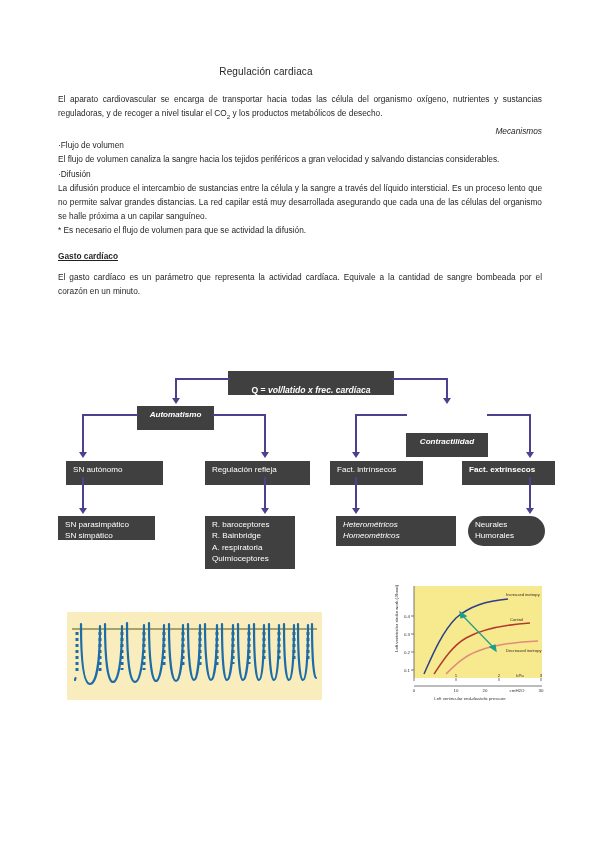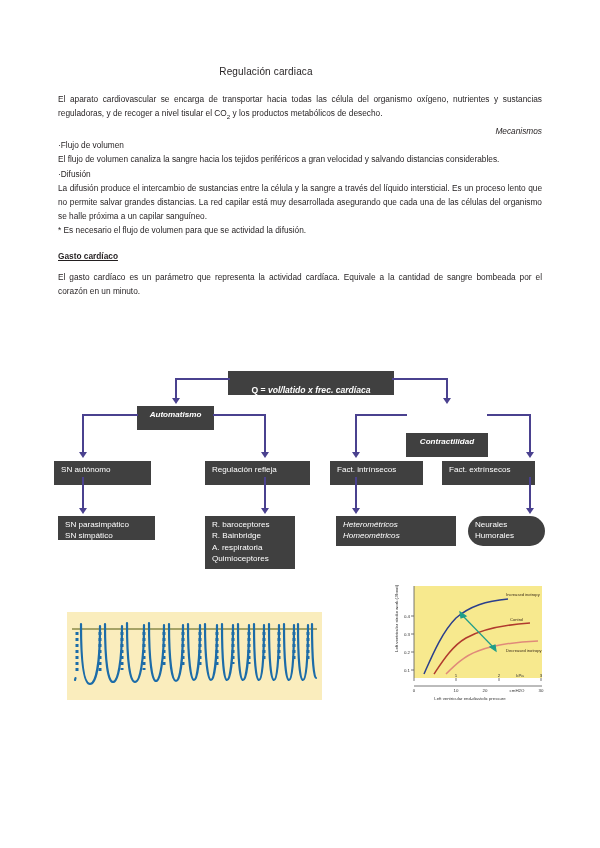--- a/index.html
+++ b/index.html
@@ -154,24 +154,24 @@
     <div class="arw" style="left:261px; top:452px;"></div>
 
     <div class="ln h" style="left:355px; top:414px; width:52px;"></div>
     <div class="ln v" style="left:355px; top:414px; height:40px;"></div>
     <div class="arw" style="left:352px; top:452px;"></div>
 
     <div class="ln h" style="left:487px; top:414px; width:44px;"></div>
     <div class="ln v" style="left:529px; top:414px; height:40px;"></div>
     <div class="arw" style="left:526px; top:452px;"></div>
 
-    <div class="fbox" style="left:54px; top:461px; width:97px; height:16px;">SN autónomo</div>
+    <div class="fbox" style="left:66px; top:461px; width:97px; height:16px;">SN autónomo</div>
     <div class="fbox" style="left:205px; top:461px; width:105px; height:16px;">Regulación refleja</div>
     <div class="fbox" style="left:330px; top:461px; width:93px; height:16px;">Fact. intrínsecos</div>
-    <div class="fbox" style="left:442px; top:461px; width:93px; height:16px;">Fact. extrínsecos</div>
+    <div class="fbox" style="left:462px; top:461px; width:93px; height:16px;font-weight:bold;">Fact. extrínsecos</div>
 
     <div class="ln v" style="left:82px; top:477px; height:33px;"></div>
     <div class="arw" style="left:79px; top:508px;"></div>
 
     <div class="ln v" style="left:264px; top:477px; height:33px;"></div>
     <div class="arw" style="left:261px; top:508px;"></div>
 
     <div class="ln v" style="left:355px; top:477px; height:33px;"></div>
     <div class="arw" style="left:352px; top:508px;"></div>
 

